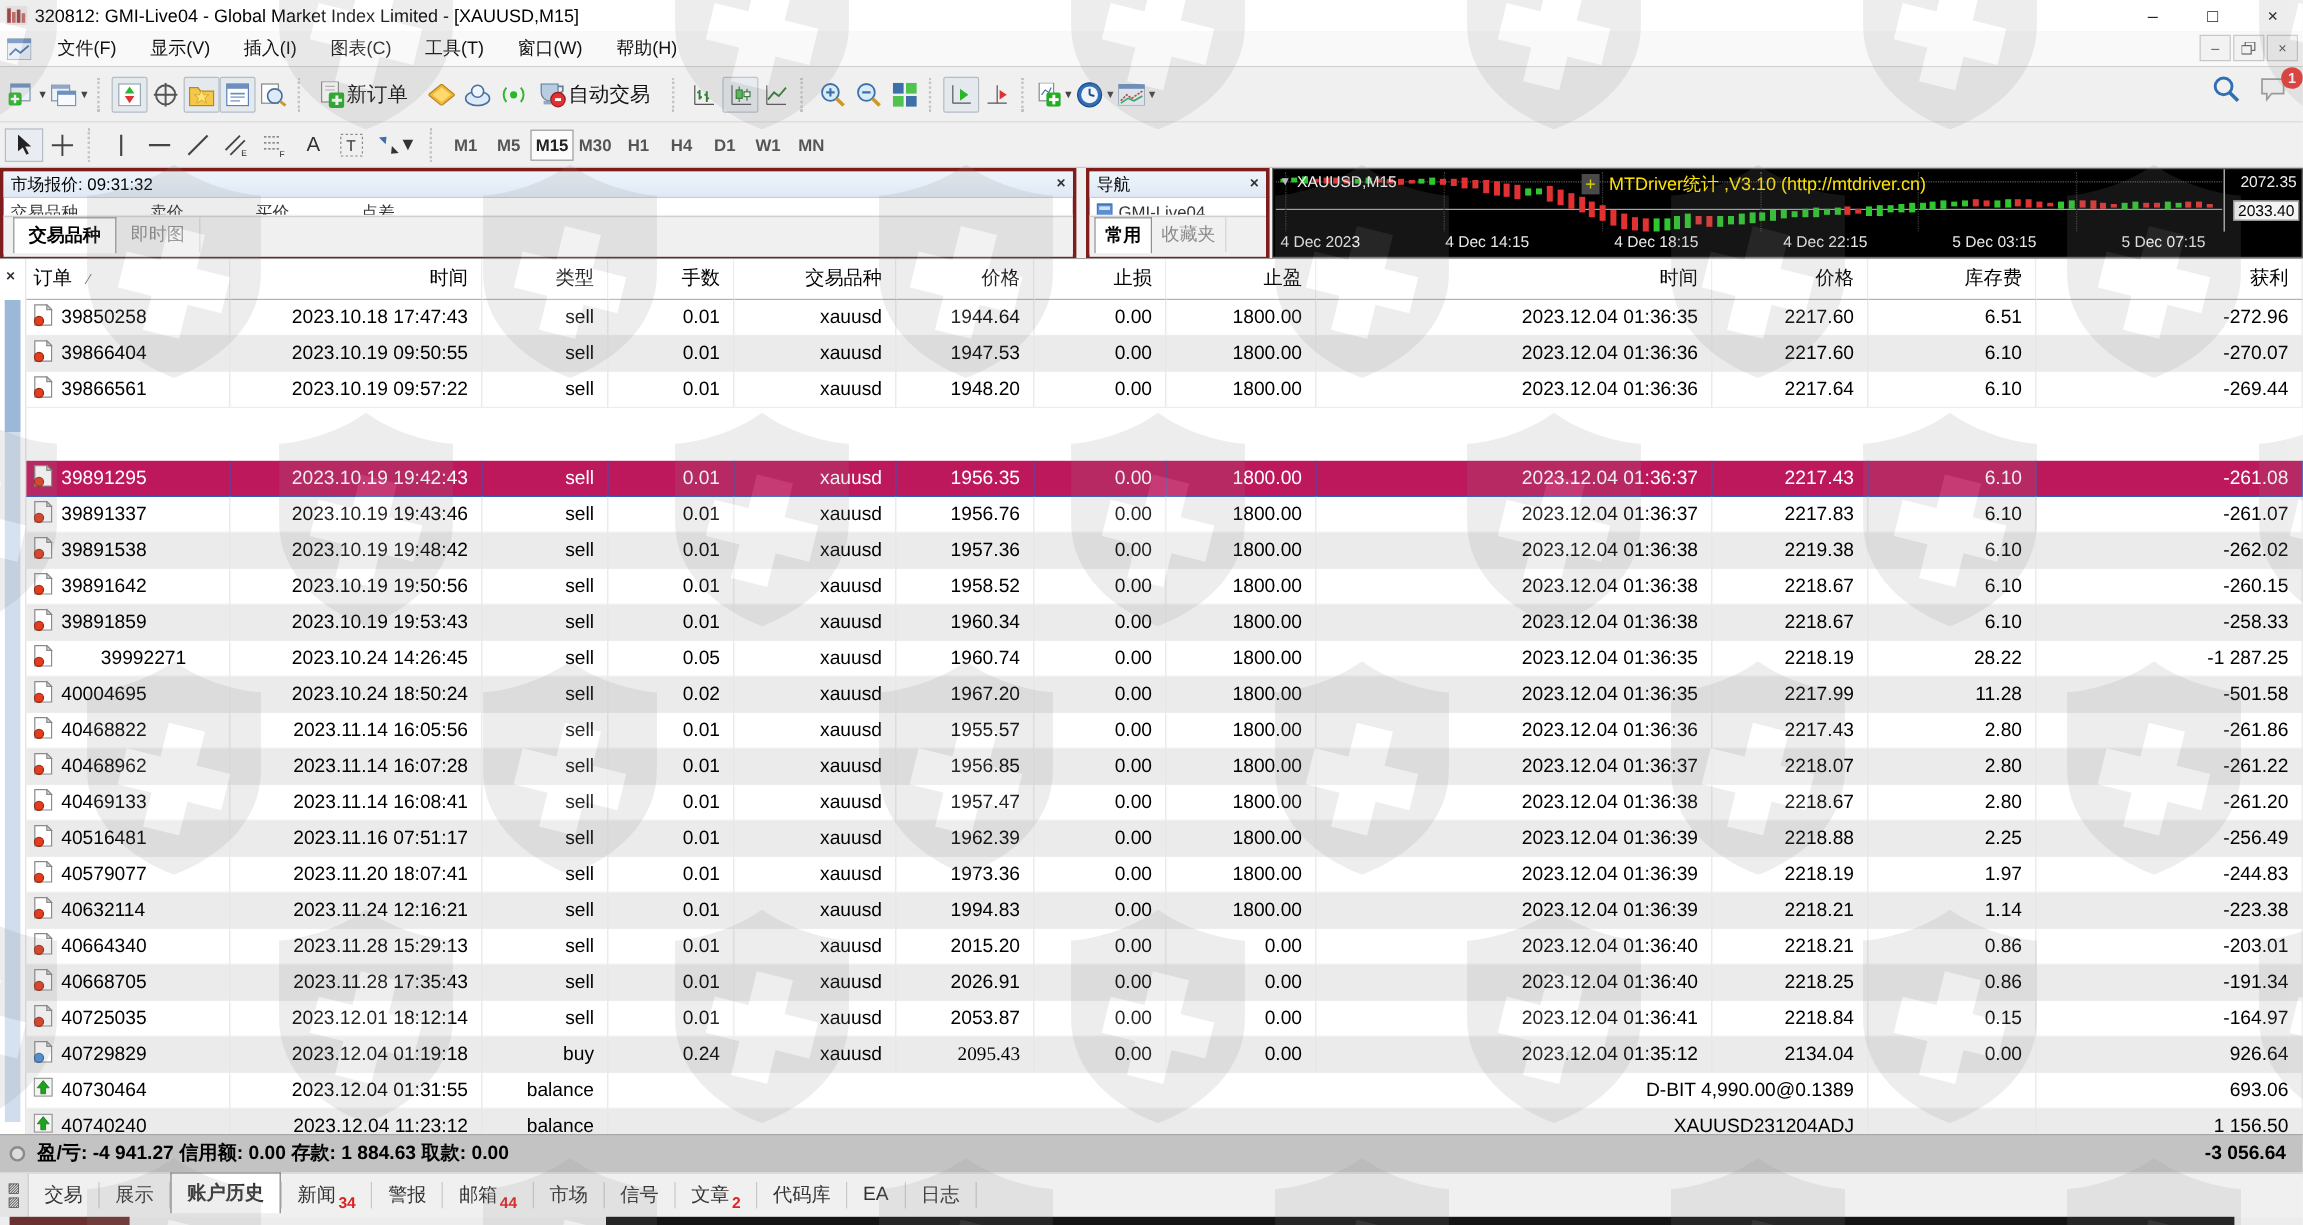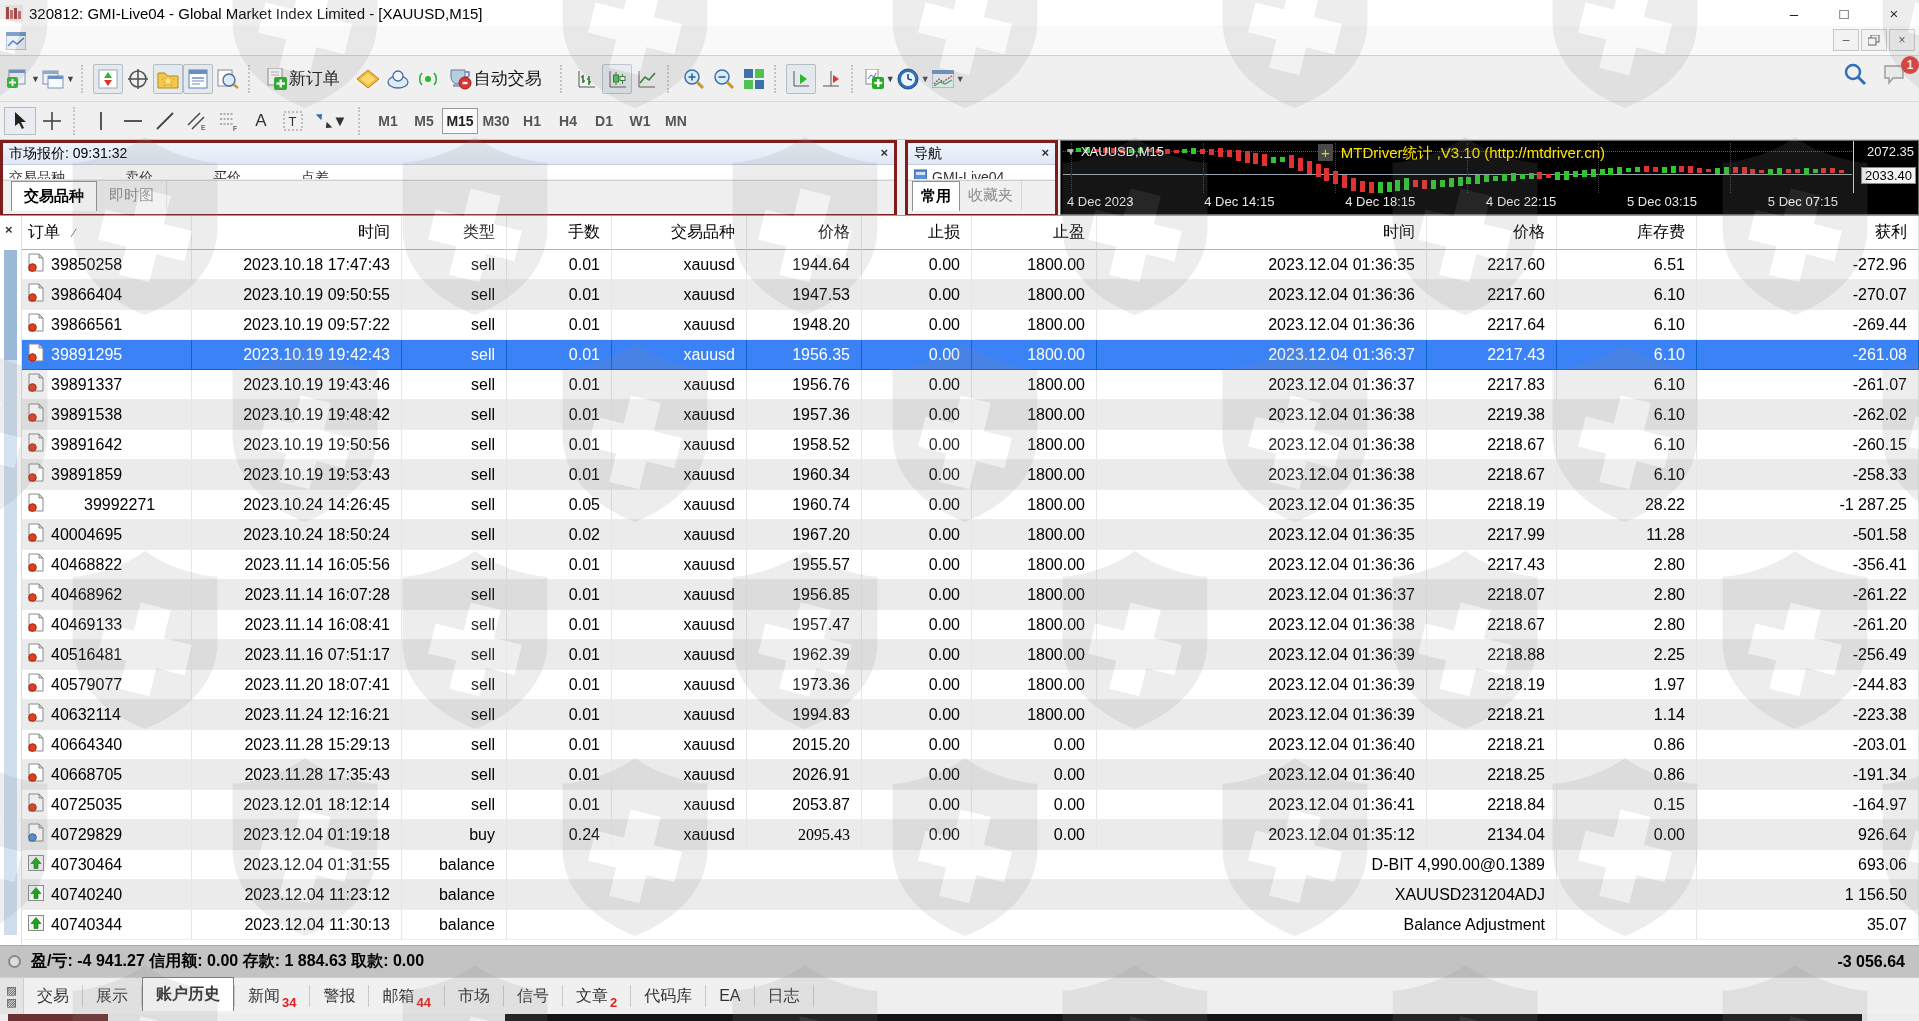--- a/index.html
+++ b/index.html
@@ -71,21 +71,21 @@
   .gutter-close { position:absolute; left:5px; top:6px; font-size:13px; font-weight:bold; color:#333; }
   .gutter-track { position:absolute; left:4px; top:34px; width:13px; bottom:42px; background:#cfdded; }
   .gutter-thumb { position:absolute; left:0; top:0; width:13px; height:110px; background:#9cb8d8; }
   .htable { position:absolute; left:22px; top:0; right:0; }
   .hr { display:flex; height:30px; }
   .hh { height:34px; }
   .hh .hc { border-bottom:1px solid #b2b2b2; font-size:16px; background:#fff; }
   .hc { display:flex; align-items:center; justify-content:flex-end; padding:0 11px; font-size:16px; border-right:1px solid #e6e6e6; border-bottom:1px solid #ededed; overflow:hidden; white-space:nowrap; }
   .hc.left { justify-content:flex-start; padding:0 6px; gap:7px; }
   .hr.even { background:#ebebeb; }
-  .hr.sel { background:#3b82f6; color:#fff; }
+  .hr.sel { background:#be185d; color:#fff;margin-top:44px; }
   .hr.sel .hc { border-color:#0d64c8; }
   .sort-glyph { color:#777; font-size:12px; margin-left:6px; }
   .summary { position:absolute; left:0; right:0; bottom:0; height:32px; background:#c3c3c3; border-top:1px solid #a8a8a8; display:flex; align-items:center; padding:0 14px 0 8px; font-weight:bold; font-size:16px; }
   .sum-icon { width:13px; height:13px; border:2px solid #8a8a8a; border-radius:50%; margin-right:10px; background:#ddd; }
   .sum-total { margin-left:auto; font-weight:bold; }
 
   
   .bottombar { position:absolute; top:977px; left:0; width:1919px; height:37px; background:#f0f0f0; border-top:1px solid #cfcfcf; display:flex; align-items:center; }
   .dock-handle { width:24px; height:37px; background:#e4e4e4; border-right:1px solid #cdcdcd; display:flex; flex-direction:column; align-items:center; justify-content:center; font-size:11px; color:#444; line-height:12px; }
   .btab { font-size:16px; color:#333; padding:6px 13px; display:flex; align-items:flex-end; gap:2px; }
@@ -120,20 +120,29 @@
     <div class="win-btn">×</div>
   </div>
 </div>
 
 <div class="menubar">
   <svg class="menu-icon" viewBox="0 0 20 18">
     <rect x="0" y="0" width="20" height="18" fill="#e8eef6" stroke="#7d93ad"></rect>
     <rect x="0" y="0" width="20" height="4" fill="#6d8fc0"></rect>
     <polyline points="2,14 7,9 11,12 18,6" fill="none" stroke="#3d6fb4" stroke-width="1.5"></polyline>
   </svg>
+  <div id="menu-items" style="display:flex;">
+      <div class="menu-item">文件(F)</div>
+      <div class="menu-item">显示(V)</div>
+      <div class="menu-item">插入(I)</div>
+      <div class="menu-item">图表(C)</div>
+      <div class="menu-item">工具(T)</div>
+      <div class="menu-item">窗口(W)</div>
+      <div class="menu-item">帮助(H)</div>
+    </div>
   <div class="mdi-controls">
     <div class="mdi-btn">–</div>
     <div class="mdi-btn">
       <svg width="12" height="11" viewBox="0 0 12 11">
           <rect x="3" y="0" width="8" height="7" fill="none" stroke="#666"></rect>
           <rect x="0" y="3" width="8" height="7" fill="#f2f2f2" stroke="#666"></rect>
         </svg>
     </div>
     <div class="mdi-btn">×</div>
   </div>
@@ -828,21 +837,21 @@
           <div class="hc" style="width: 210px;">2023.11.14 16:05:56</div>
           <div class="hc" style="width: 105px;">sell</div>
           <div class="hc" style="width: 105px;">0.01</div>
           <div class="hc" style="width: 135px;">xauusd</div>
           <div class="hc" style="width: 115px;">1955.57</div>
           <div class="hc" style="width: 110px;">0.00</div>
           <div class="hc" style="width: 125px;">1800.00</div>
           <div class="hc" style="width: 330px;">2023.12.04 01:36:36</div>
           <div class="hc" style="width: 130px;">2217.43</div>
           <div class="hc" style="width: 140px;">2.80</div>
-          <div class="hc" style="width: 222px;">-356.41</div>
+          <div class="hc" style="width: 222px;">-261.86</div>
         </div>
         <div class="hr even">
           <div class="hc left" style="width: 170px;">
             <span><svg width="16" height="19" viewBox="0 0 16 19">
                 <path d="M1,1 h10 l4,4 v13 h-14 z" fill="#fff" stroke="#8a8a8a"></path>
                 <path d="M11,1 l4,4 h-4 z" fill="#d9d9d9" stroke="#8a8a8a"></path>
                 <circle cx="4.5" cy="14.5" r="3.8" fill="#e03e1f" stroke="#9c2810"></circle>
               </svg></span>
             <span>40468962</span>
           </div>

